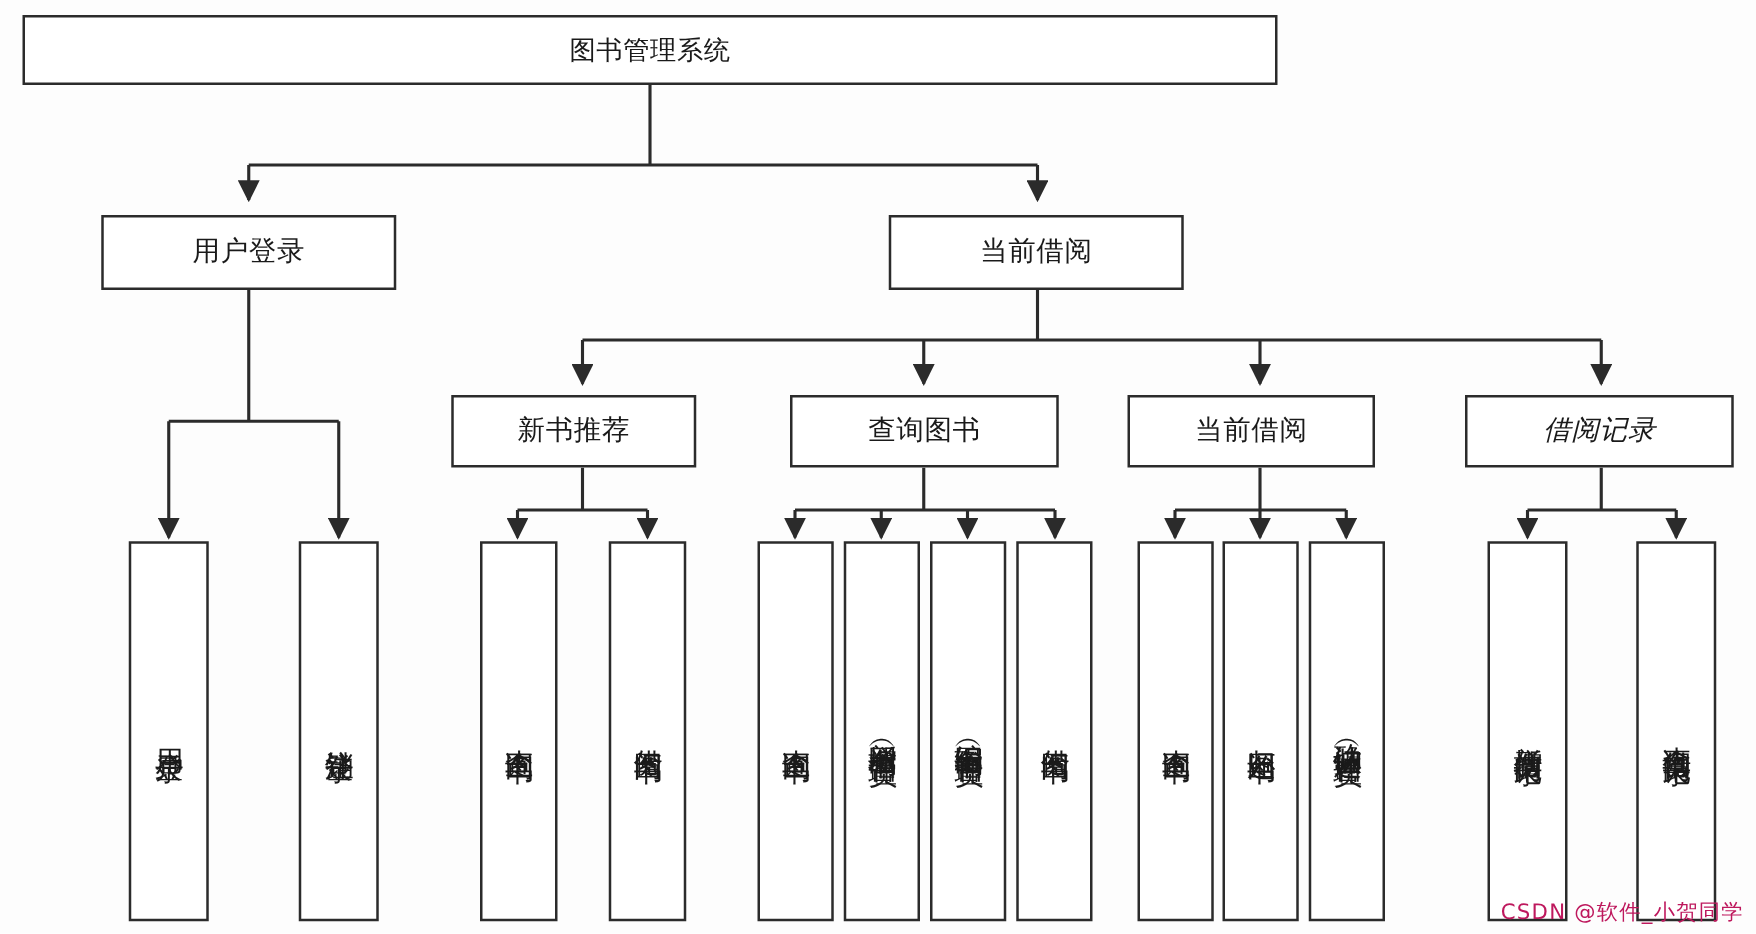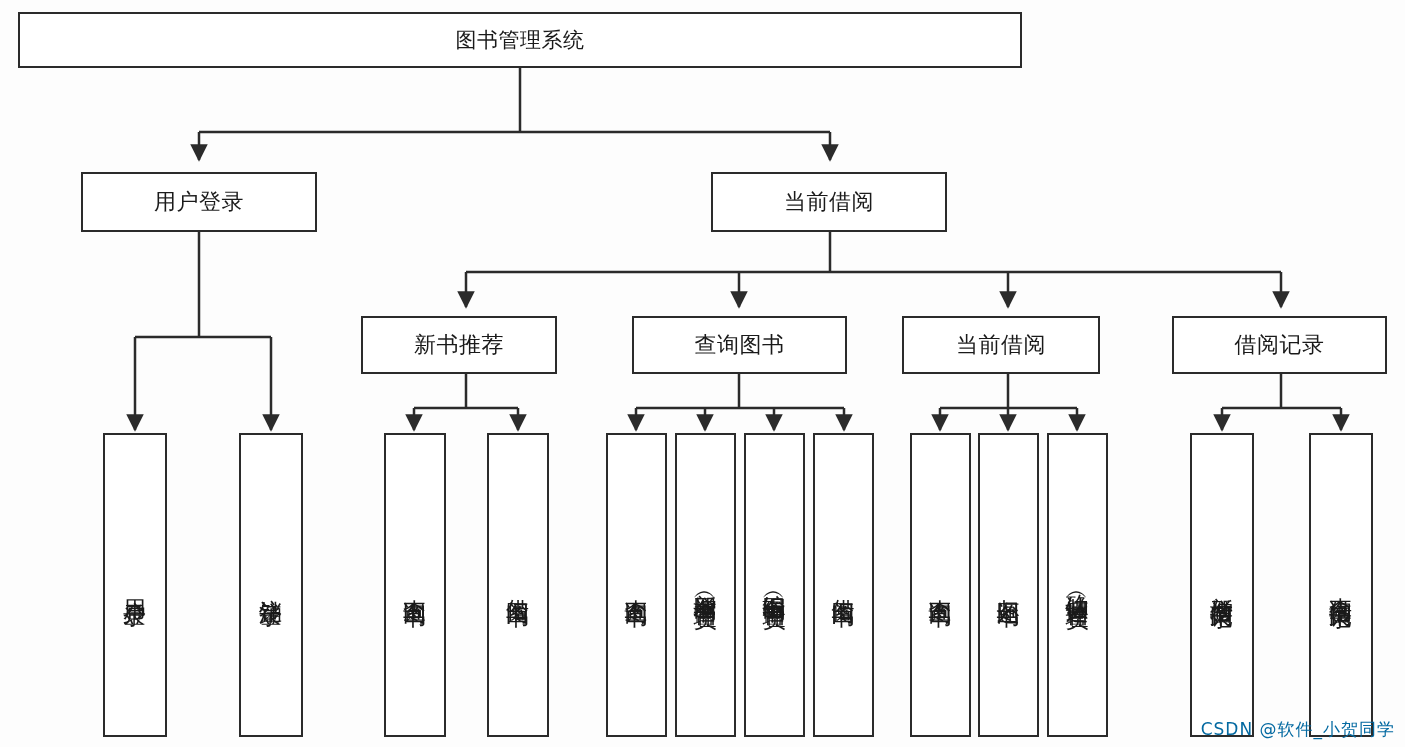--- a/index.html
+++ b/index.html
@@ -62,21 +62,21 @@
     line-height: 1.05;
     letter-spacing: 2px;
     max-height: 286px;
     white-space: normal;
   }
   .watermark {
     position: absolute;
     right: 10px;
     bottom: 6px;
     font-size: 17px;
-    color: #0369a1;
+    color: #be185d;
     letter-spacing: 1px;
     white-space: nowrap;
     user-select: none;
   }
 </style>
 </head>
 <body>
 
 <div id="canvas">
 
@@ -143,21 +143,21 @@
 
   <div class="node horiz" style="left:361px; top:316px; width:196px; height:58px;align-items:center;">
     <span class="node-label">新书推荐</span>
   </div>
   <div class="node horiz" style="left:632px; top:316px; width:215px; height:58px;">
     <span class="node-label">查询图书</span>
   </div>
   <div class="node horiz" style="left:902px; top:316px; width:198px; height:58px;">
     <span class="node-label">当前借阅</span>
   </div>
-  <div class="node horiz" style="left:1172px; top:316px; width:215px; height:58px;">
+  <div class="node horiz" style="left:1172px; top:316px; width:215px; height:58px;font-style:italic;">
     <span class="node-label">借阅记录</span>
   </div>
 
   <div class="node vert" style="left:103px; top:433px; width:64px; height:304px;">
     <span class="node-label">用户登录</span>
   </div>
   <div class="node vert" style="left:239px; top:433px; width:64px; height:304px;">
     <span class="node-label">注销登录</span>
   </div>
 

